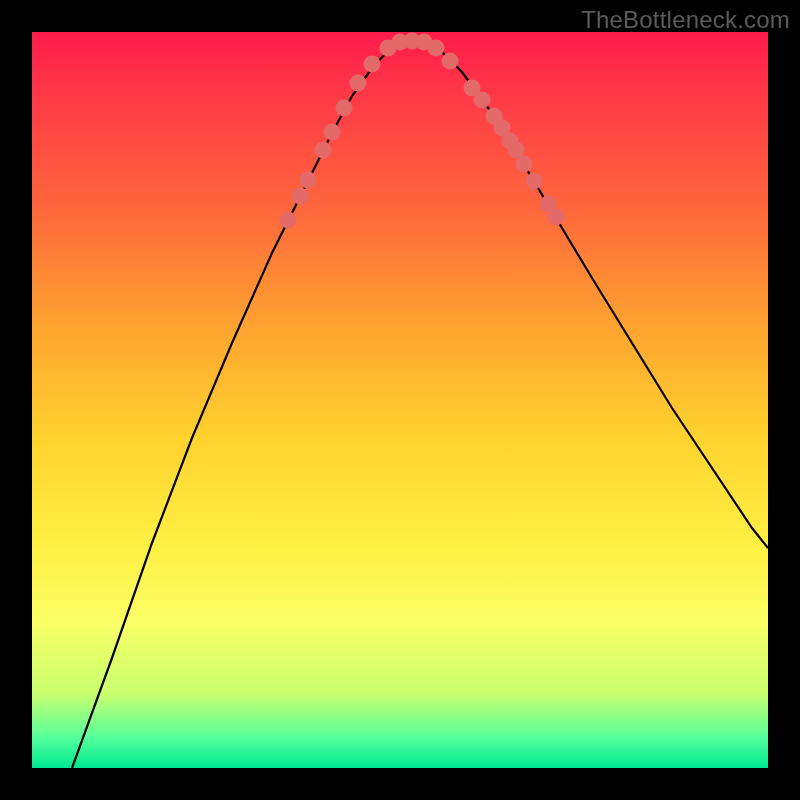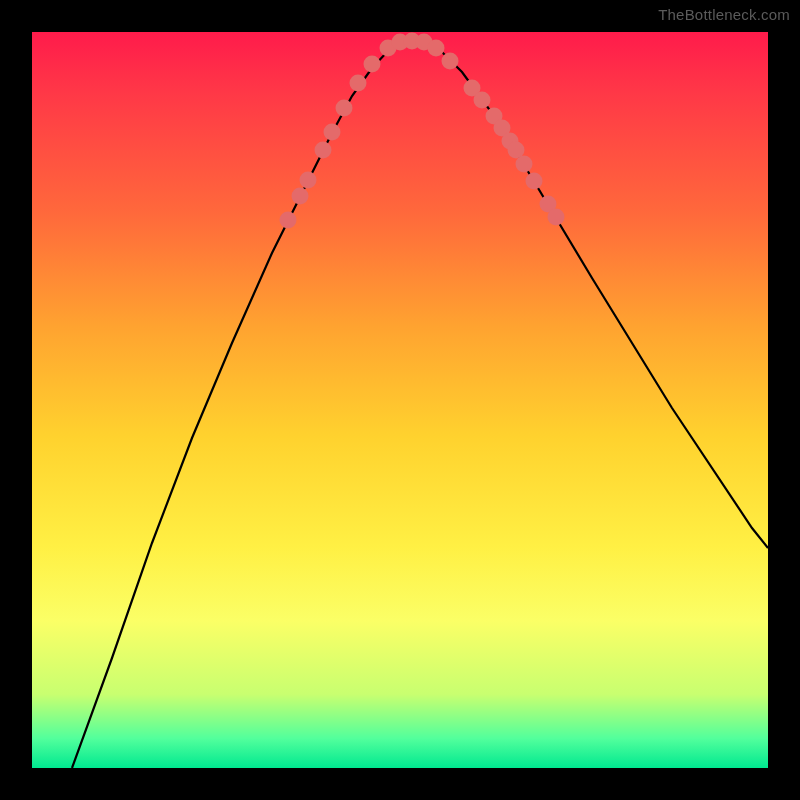--- a/index.html
+++ b/index.html
@@ -37,21 +37,21 @@
       #c8ff70 90%,
       #52ff9c 96%,
       #00e890 100%
     );
   }
   .watermark {
     position: absolute;
     top: 6px;
     right: 10px;
     color: #5b5b5b;
-    font-size: 15px;
+    font-size: 24px;
     font-weight: 500;
     letter-spacing: 0.2px;
     user-select: none;
   }
   svg {
     position: absolute;
     top: 0;
     left: 0;
   }
 </style>

